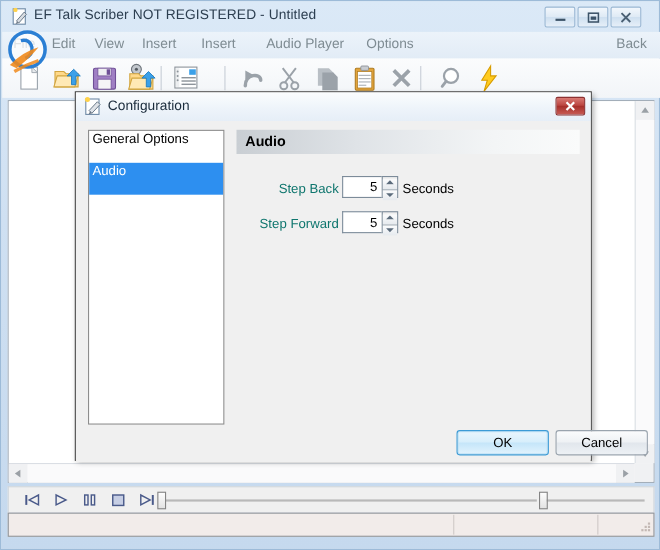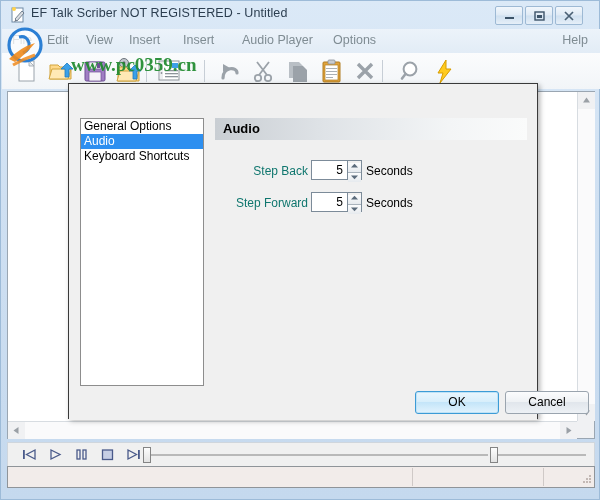--- a/index.html
+++ b/index.html
@@ -276,21 +276,21 @@
   #category-list {
     position: absolute;
     left: 11px; top: 8px;
     width: 124px; height: 268px;
     background: #ffffff;
     border: 1px solid #8d8d8d;
     box-sizing: border-box;
     overflow: hidden;
   }
   .cat-item {
-    height: 15px;
+    height: 29px;
     line-height: 15px;
     padding-left: 3px;
     font-size: 12px;
     color: #000;
     white-space: nowrap;
     cursor: default;
   }
   .cat-item.selected {
     background: #2d8ff0;
     color: #ffffff;
@@ -459,21 +459,21 @@
   </div>
 
   <div id="menu-bar">
     <span class="menu-item" style="left:10px">File</span>
     <span class="menu-item" style="left:45px">Edit</span>
     <span class="menu-item" style="left:84px">View</span>
     <span class="menu-item" style="left:127px">Insert</span>
     <span class="menu-item" style="left:181px">Insert</span>
     <span class="menu-item" style="left:240px">Audio Player</span>
     <span class="menu-item" style="left:331px">Options</span>
-    <span class="menu-item" id="menu-help">Help</span>
+    <span class="menu-item" id="menu-help">Back</span>
   </div>
 
   <div id="toolbar">
 
     <div class="tb-btn" style="left:10px">
       <svg width="30" height="28" viewBox="0 0 30 28">
         <rect x="7" y="4" width="15" height="20" fill="#ffffff" stroke="#9aa3ac" stroke-width="1"></rect>
         <path d="M17 4 L22 9 L17 9 Z" fill="#e8ebee" stroke="#9aa3ac" stroke-width="0.8"></path>
       </svg>
     </div>
@@ -663,27 +663,42 @@
           <rect x="4" y="9" width="2" height="2"></rect>
             <rect x="7" y="9" width="2" height="2"></rect>
             <rect x="10" y="9" width="2" height="2"></rect>
         </g>
       </svg>
     </span>
   </div>
 
   <div id="config-dialog">
 
+    <div id="dlg-titlebar">
+      <span id="dlg-icon">
+        <svg width="17" height="17" viewBox="0 0 17 17">
+          <rect x="2" y="2" width="12" height="14" fill="#ffffff" stroke="#6f8aa6" stroke-width="1"></rect>
+          <path d="M5 12.5 L12.5 4.5 L15 7 L7.5 15 Z" fill="#dfe3e8" stroke="#5a6b7c" stroke-width="0.8"></path>
+          <path d="M4.5 16 L6 13 L7.5 15 Z" fill="#6b7785"></path>
+          <circle cx="3.5" cy="2.5" r="2.3" fill="#ffd24a"></circle>
+        </svg>
+      </span>
+      <span id="dlg-title-text">Configuration</span>
+      <div id="dlg-close">
+        <svg width="25" height="15" viewBox="0 0 25 15">
+          <path d="M9 4 L16 11 M16 4 L9 11" stroke="#ffffff" stroke-width="2" fill="none"></path>
+        </svg>
+      </div>
+    </div>
 
     <div id="dlg-body">
 
       <div id="category-list">
         <div class="cat-item">General Options</div>
         <div class="cat-item selected">Audio</div>
-        <div class="cat-item">Keyboard Shortcuts</div>
       </div>
 
       <div id="pane-header">
         <span id="pane-header-text">Audio</span>
       </div>
 
       <div id="pane-body">
 
         <div class="field-row" style="top:20px">
           <span class="field-label">Step Back</span>
@@ -731,16 +746,15 @@
   <div id="watermark">
     <span id="wm-logo">
       <svg width="52" height="52" viewBox="0 0 52 52">
         <circle cx="22" cy="20" r="17" fill="#ffffff" opacity="0.75"></circle>
         <circle cx="22" cy="20" r="16" fill="none" stroke="#2b7fd4" stroke-width="3.2"></circle>
         <path d="M16 12 q8 -2 10 6 q1 7 -6 10" fill="none" stroke="#2b7fd4" stroke-width="3"></path>
         <path d="M6 34 q12 -12 26 -16 q-9 11 -20 19 Z" fill="#f08a1c" opacity="0.9"></path>
         <path d="M10 40 q10 -6 22 -10" fill="none" stroke="#f08a1c" stroke-width="3" opacity="0.85"></path>
       </svg>
     </span>
-    <span id="wm-url">www.pc0359.cn</span>
   </div>
 
 </div>
 
 </body></html>

